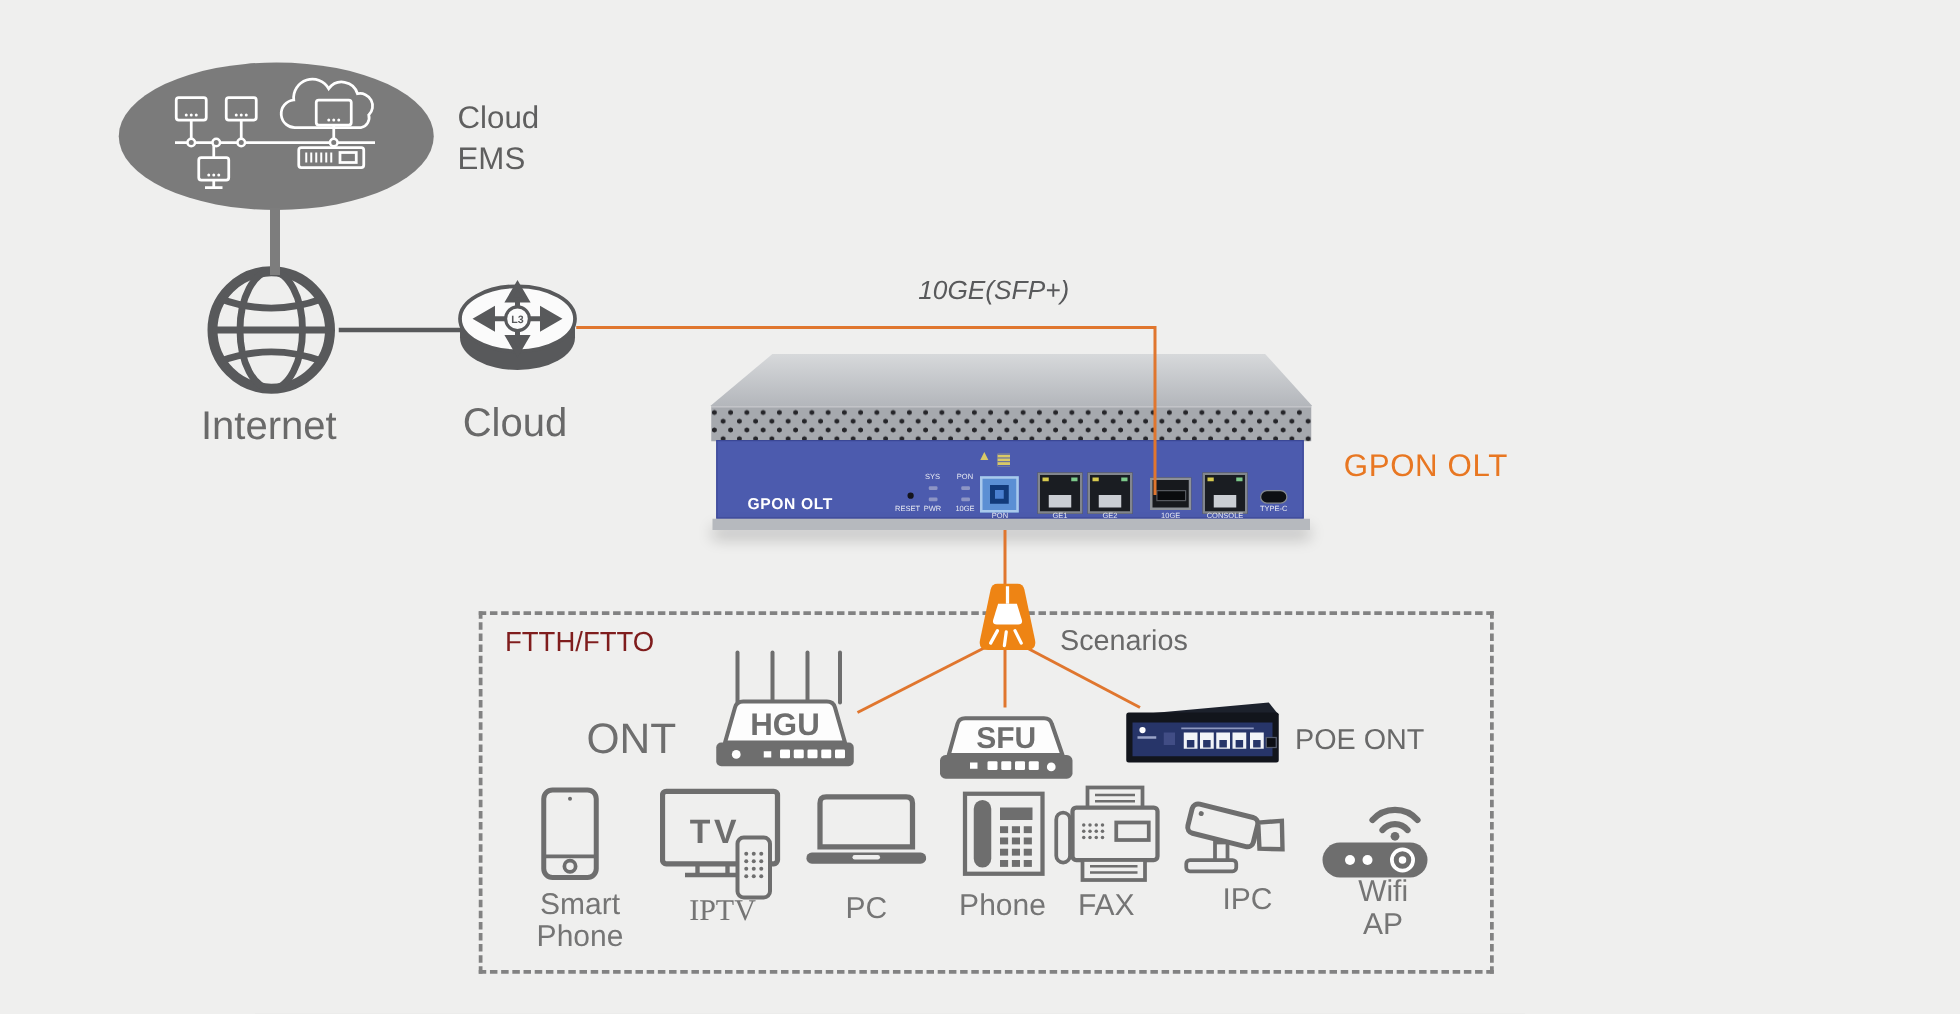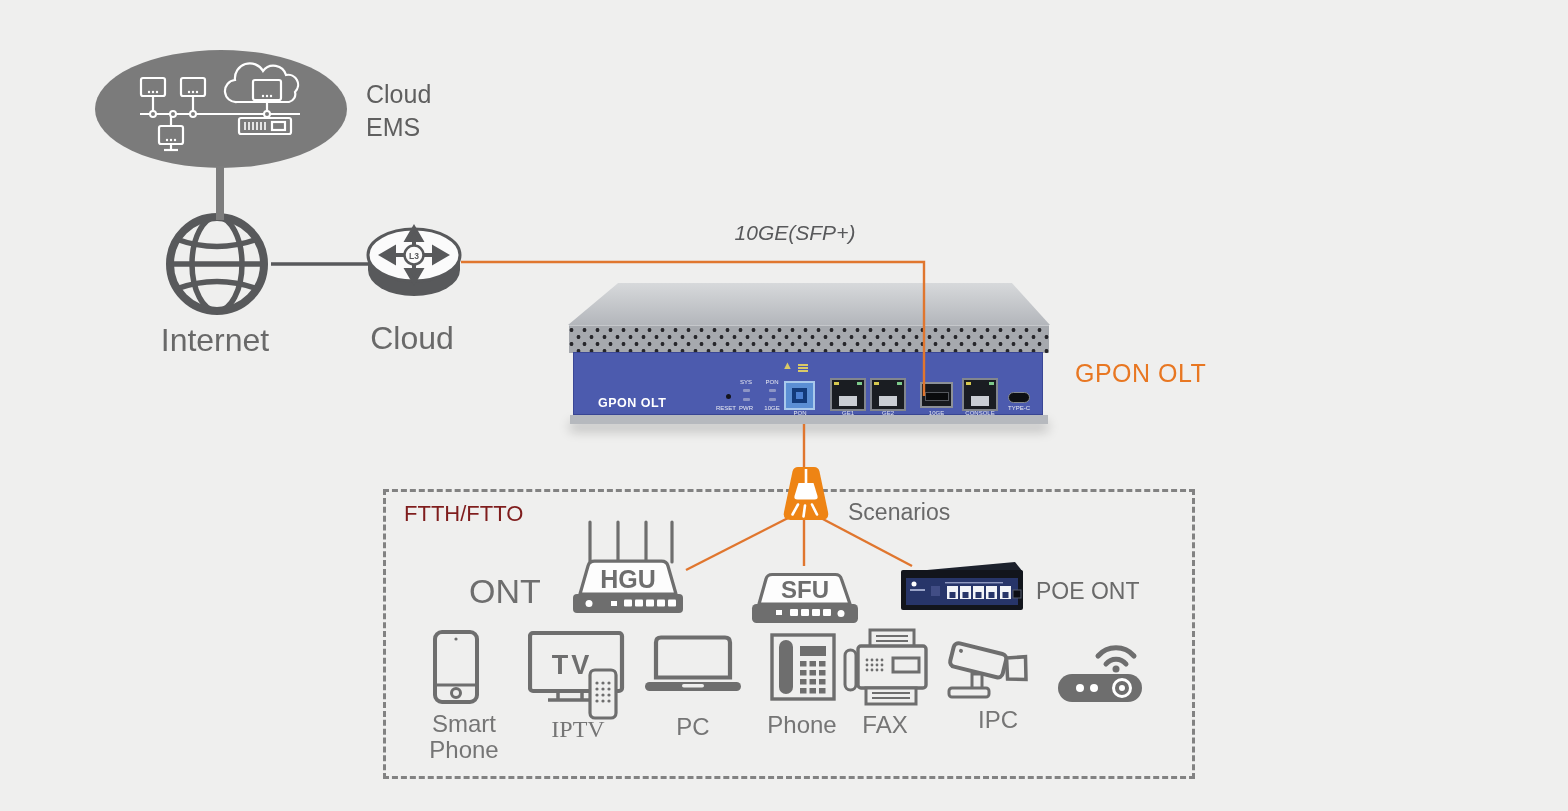--- a/index.html
+++ b/index.html
@@ -402,14 +402,18 @@
       <path d="M42,24 a24,24 0 0 1 36,0" stroke-width="5"></path>
       <path d="M50,32 a13,13 0 0 1 20,0" stroke-width="5"></path>
     </g>
     <circle cx="60" cy="37" r="3.5" fill="#6e6e6e"></circle>
     <rect x="2" y="42" width="84" height="28" rx="14" fill="#6e6e6e"></rect>
     <circle cx="24" cy="56" r="4" fill="#ffffff"></circle>
     <circle cx="38" cy="56" r="4" fill="#ffffff"></circle>
     <circle cx="66" cy="56" r="8.5" fill="none" stroke="#ffffff" stroke-width="3"></circle>
     <circle cx="66" cy="56" r="3" fill="#ffffff"></circle>
   </svg>
+  <div class="ep-label" style="left:1049px;top:701px;width:115px;">
+    <div>Wifi</div>
+    <div>AP</div>
+  </div>
 
 </div>
 
 </body></html>

